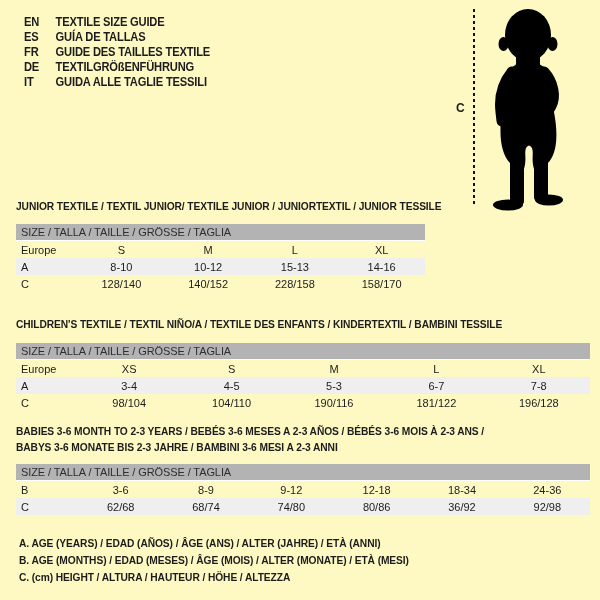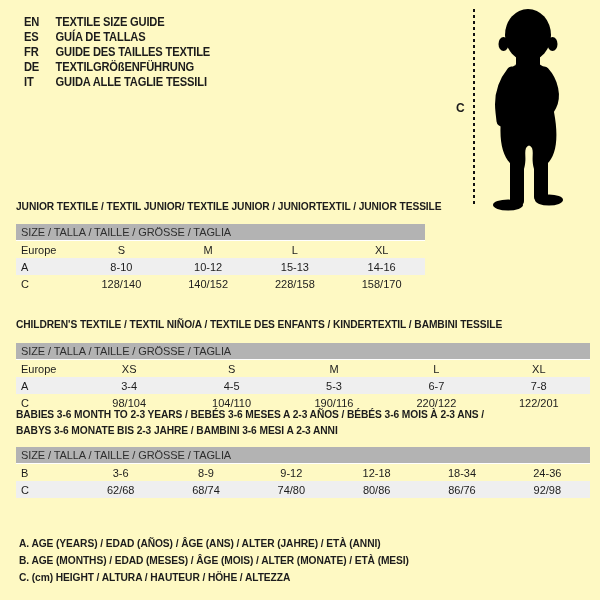--- a/index.html
+++ b/index.html
@@ -20,21 +20,21 @@
     position:absolute;left:33px;top:9px;width:2px;height:198px;
     background:repeating-linear-gradient(to bottom,#111 0 3px,transparent 3px 6px);
   }
   .cmark{position:absolute;left:16px;top:101px;font-size:12px;font-weight:bold;}
   .baby{position:absolute;left:38px;top:6px;}
 
   
   .tblock{position:absolute;left:16px;}
   .t1{top:198px;width:409px;}
   .t2{top:316px;width:574px;}
-  .t3{top:406px;width:574px;}
+  .t3{top:423px;width:574px;}
   .ttitle{font-size:11px;line-height:16px;font-weight:bold;white-space:pre-line;width:600px;letter-spacing:-.1px;}
   .t1 .ttitle{margin-bottom:10px;}
   .t2 .ttitle{margin-bottom:11px;}
   .t3 .ttitle{margin-bottom:9px;}
   table.stable{border-collapse:collapse;width:100%;table-layout:fixed;font-size:11px;}
   table.stable thead td{
     background:var(--header-bar,#b3b3b3);height:16px;padding:0 0 0 5px;
     color:#2e2e2e;font-weight:normal;letter-spacing:-.1px;border-bottom:1px solid #fff;
   }
   table.stable tbody td{height:17px;padding:0;vertical-align:middle;}
@@ -168,22 +168,22 @@
             <td class="cell">4-5</td>
             <td class="cell">5-3</td>
             <td class="cell">6-7</td>
             <td class="cell">7-8</td>
           </tr>
           <tr>
             <td class="rlabel">C</td>
             <td class="cell">98/104</td>
             <td class="cell">104/110</td>
             <td class="cell">190/116</td>
-            <td class="cell">220/122</td>
-            <td class="cell">122/201</td>
+            <td class="cell">181/122</td>
+            <td class="cell">196/128</td>
           </tr>
         </tbody>
       </table>
   </section>
 
   <section class="tblock t3">
     <div class="ttitle condense">BABIES 3-6 MONTH TO 2-3 YEARS / BEBÉS 3-6 MESES A 2-3 AÑOS / BÉBÉS 3-6 MOIS À 2-3 ANS /
 BABYS 3-6 MONATE BIS 2-3 JAHRE / BAMBINI 3-6 MESI A 2-3 ANNI</div>
     <table class="stable">
         <colgroup>
@@ -209,21 +209,21 @@
             <td class="cell">12-18</td>
             <td class="cell">18-34</td>
             <td class="cell">24-36</td>
           </tr>
           <tr>
             <td class="rlabel">C</td>
             <td class="cell">62/68</td>
             <td class="cell">68/74</td>
             <td class="cell">74/80</td>
             <td class="cell">80/86</td>
-            <td class="cell">86/76</td>
+            <td class="cell">36/92</td>
             <td class="cell">92/98</td>
           </tr>
         </tbody>
       </table>
   </section>
 
   <div class="notes condense" id="notes">
       <div>A. AGE (YEARS) / EDAD (AÑOS) / ÂGE (ANS) / ALTER (JAHRE) / ETÀ (ANNI)</div>
       <div>B. AGE (MONTHS) / EDAD (MESES) / ÂGE (MOIS) / ALTER (MONATE) / ETÀ (MESI)</div>
       <div>C. (cm) HEIGHT / ALTURA / HAUTEUR / HÖHE / ALTEZZA</div>

